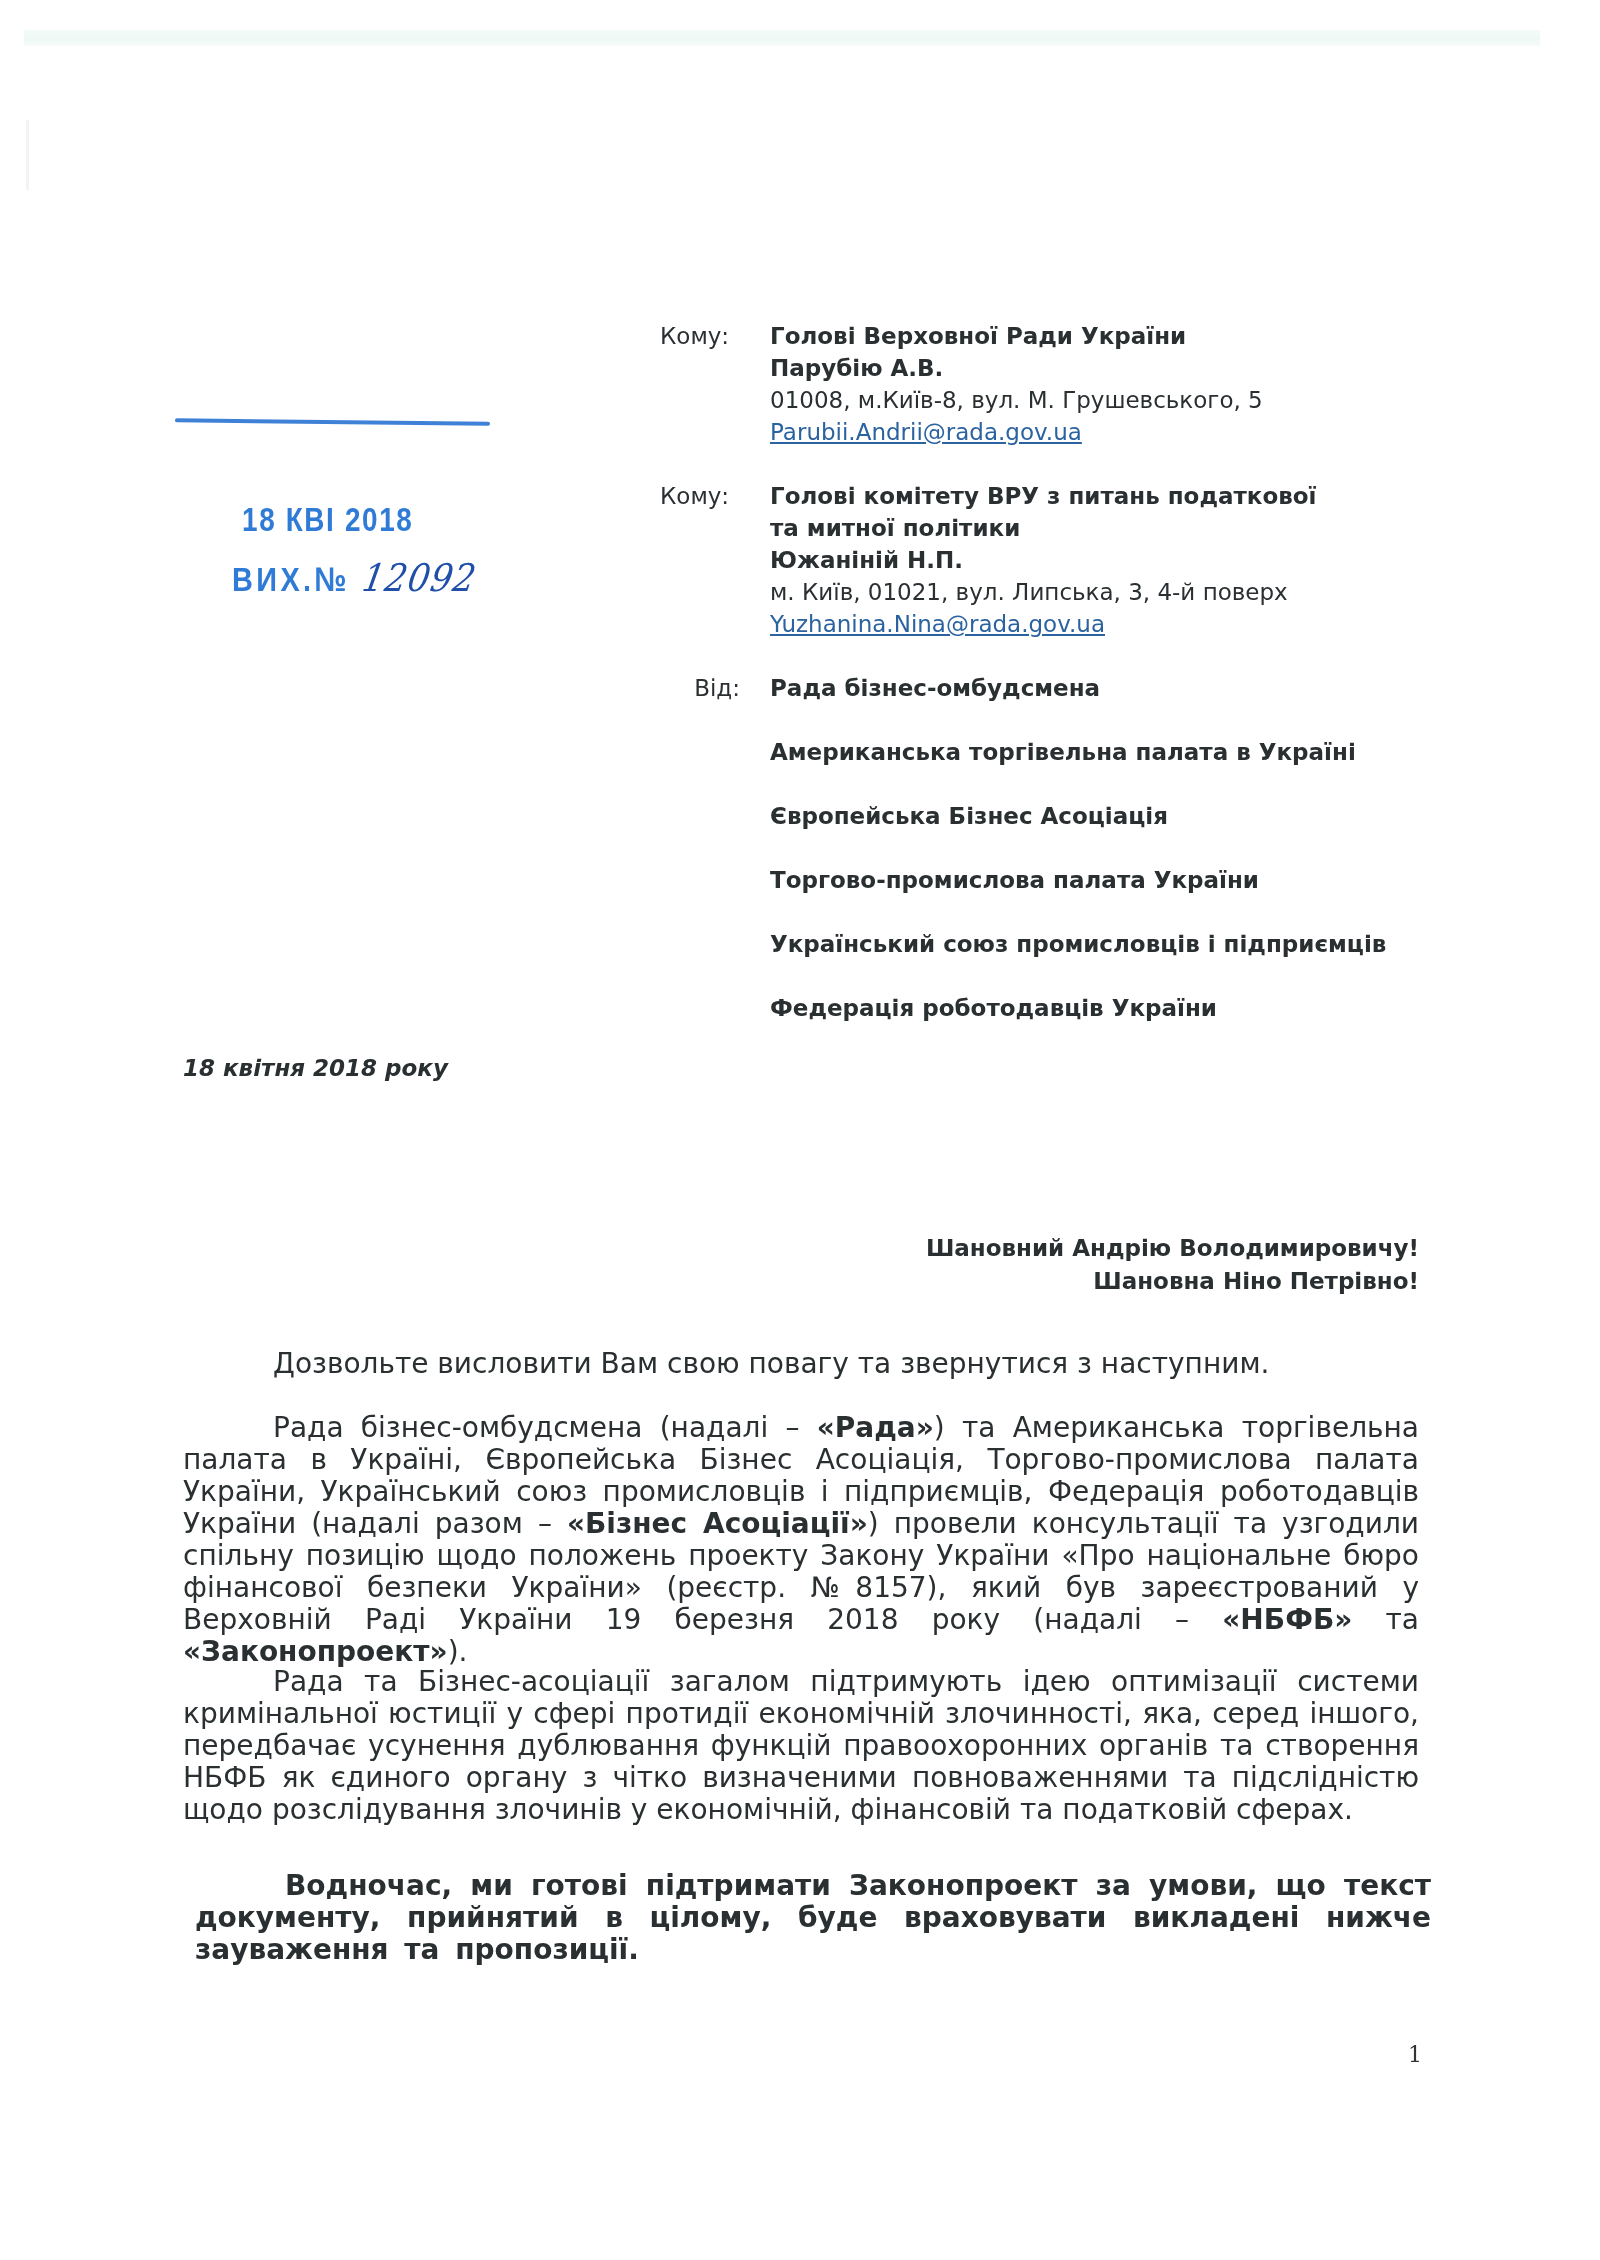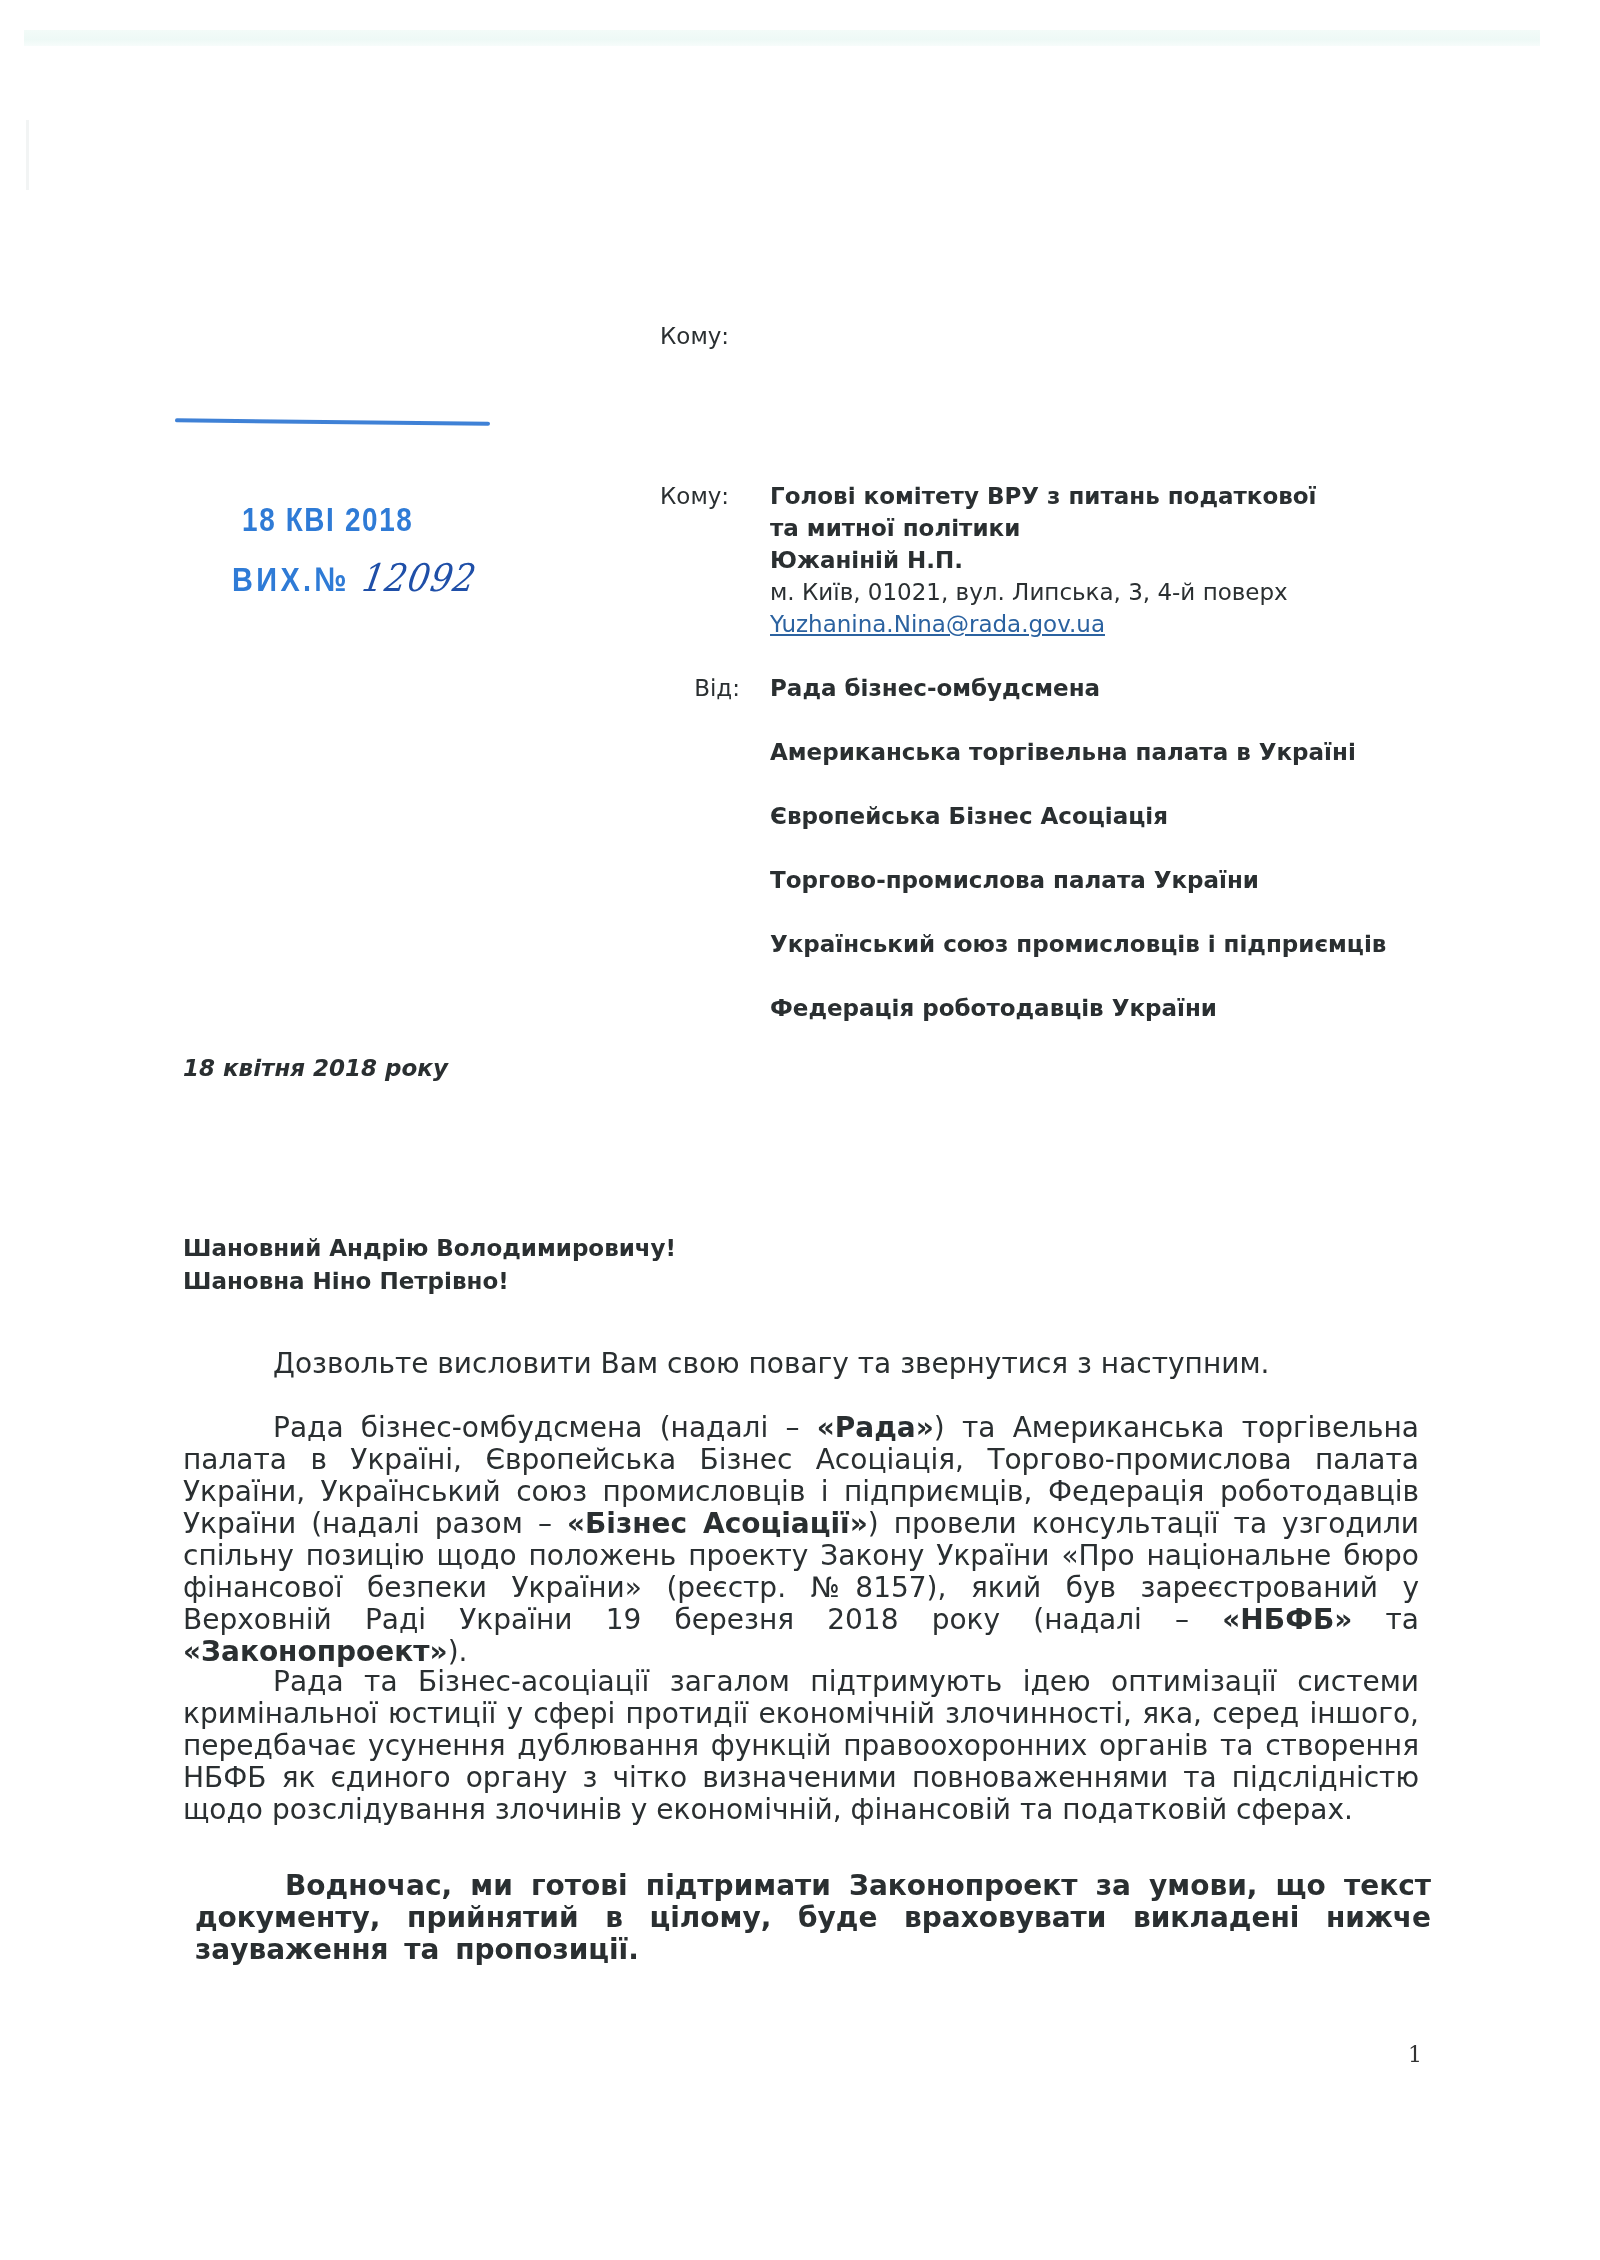--- a/index.html
+++ b/index.html
@@ -38,21 +38,21 @@
     transform: scaleX(0.85); transform-origin: left;
   }
   .stamp-num {
     position: absolute; left: 363px; top: 556px; color: #1f4fa8;
     font-family: "DejaVu Serif", serif; font-style: italic; font-size: 38px; letter-spacing: 1px;
     transform: skewX(-10deg) scaleX(0.9); transform-origin: left;
   }
 
   .date-line { position: absolute; left: 183px; top: 1052px; font-size: 23px; font-weight: bold; line-height: 32px; font-style: italic; }
 
-  .salut { position: absolute; left: 183px; width: 1236px; top: 1232px; text-align: left;
+  .salut { position: absolute; left: 183px; width: 1236px; top: 1232px; text-align: right;
            font-size: 23px; font-weight: bold; line-height: 33px; }
 
   .para { position: absolute; left: 183px; width: 1236px; font-size: 28px; line-height: 32px;
           text-align: justify; text-indent: 90px; }
   .p0 { top: 1348px; text-align: left; }
   .p1 { top: 1412px; }
   .p2 { top: 1666px; }
   .p3 { top: 1858px; font-weight: bold; word-spacing: 6px; }
 
   .page-num { position: absolute; left: 1408px; top: 2042px; font-family: "DejaVu Serif", serif;
@@ -60,20 +60,26 @@
 </style>
 </head>
 <body>
 
 <div class="scan-band"></div>
 <div class="scan-edge"></div>
 
 <div class="addr" style="top:280px;">
   <div class="row">
     <div class="lbl-wrap"><span>Кому:</span></div>
+    <div class="lines">
+      <div class="b">Голові Верховної Ради України</div>
+      <div class="b">Парубію А.В.</div>
+      <div>01008, м.Київ-8, вул. М. Грушевського, 5</div>
+      <div><a class="link">Parubii.Andrii@rada.gov.ua</a></div>
+    </div>
   </div>
 </div>
 
 <div class="addr" style="top:440px;">
   <div class="row">
     <div class="lbl-wrap"><span>Кому:</span></div>
     <div class="lines">
       <div class="b">Голові комітету ВРУ з питань податкової</div>
       <div class="b">та митної політики</div>
       <div class="b">Южаніній Н.П.</div>

